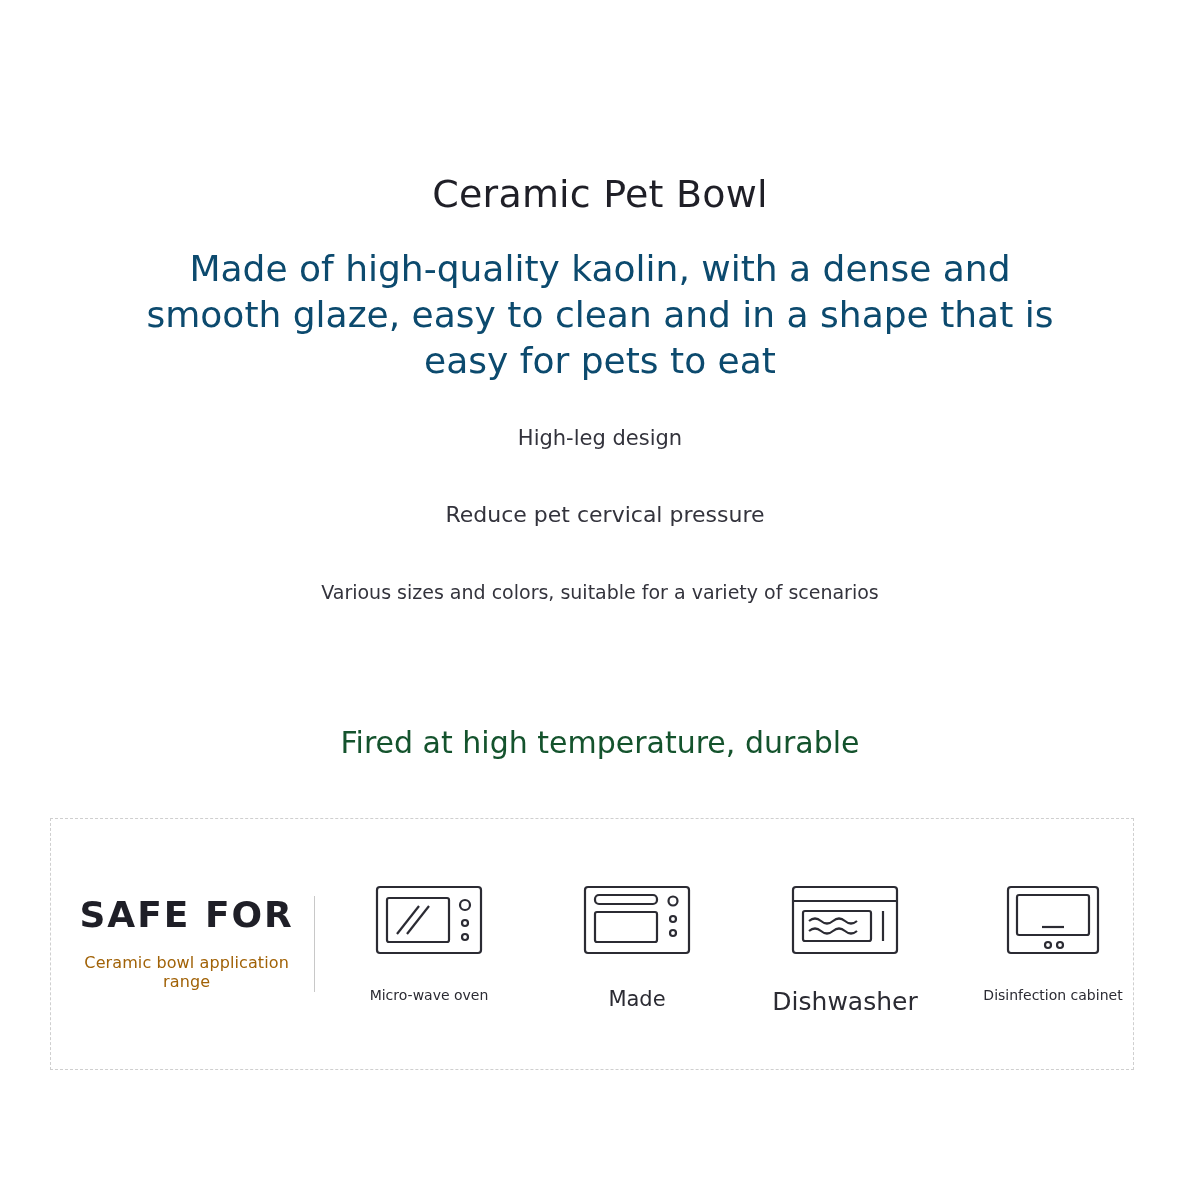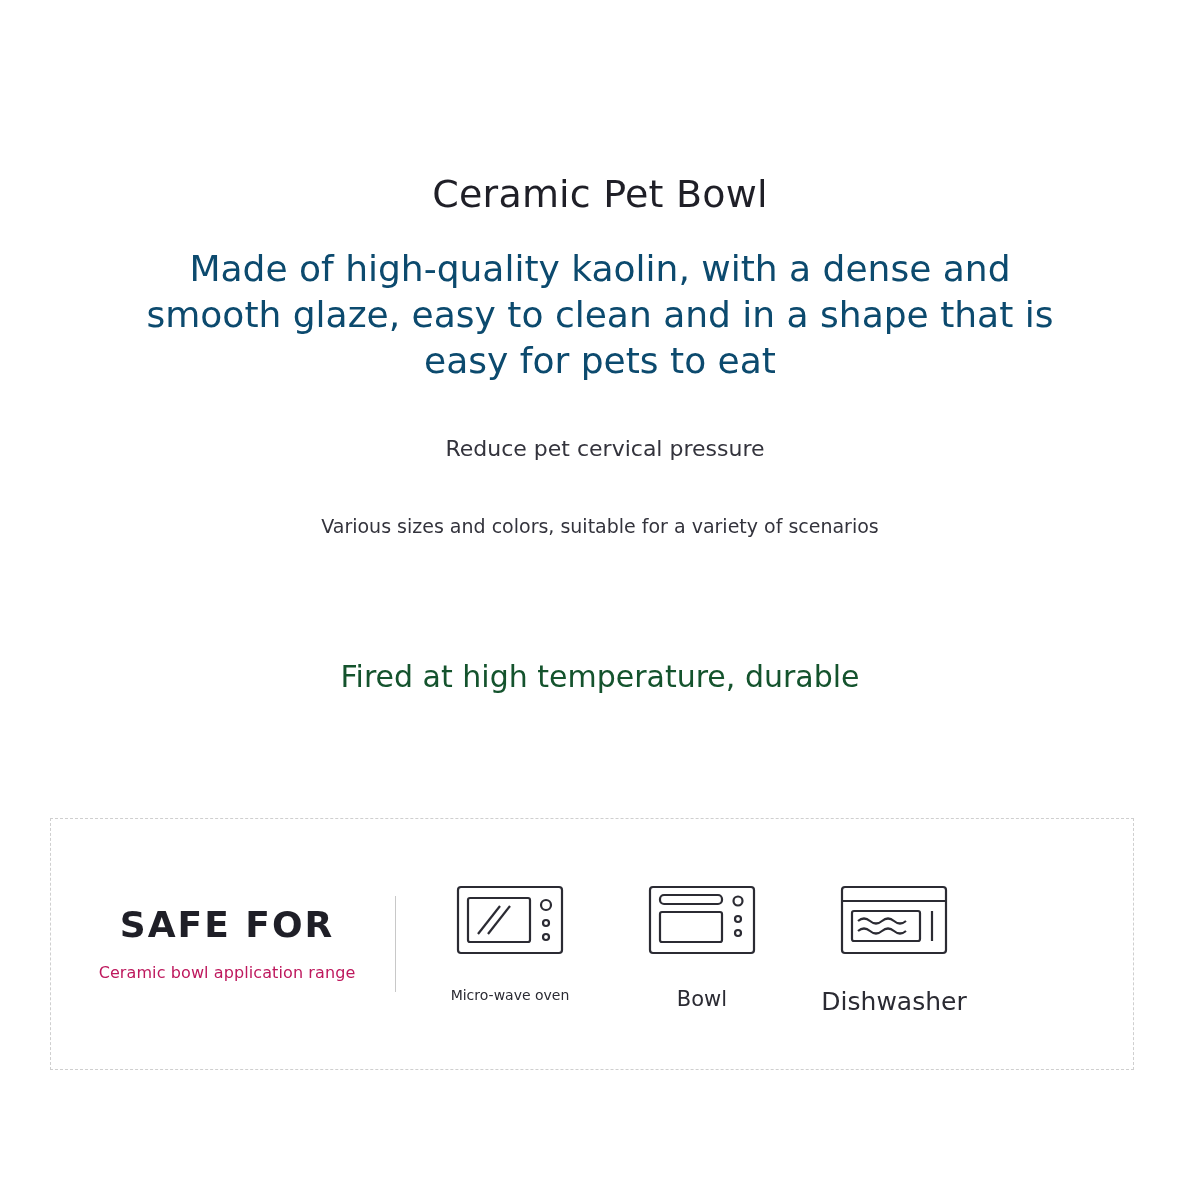--- a/index.html
+++ b/index.html
@@ -90,35 +90,35 @@
   }
   .safe-for {
     font-size: 36px;
     font-weight: 700;
     letter-spacing: 2px;
     color: #1f1f27;
     line-height: 1;
   }
   .safe-sub {
     font-size: 16px;
-    color: #be185d;
+    color: #a16207;
     padding-top: 20px;
     letter-spacing: 0.1px;
   }
   .divider {
     width: 1px;
     height: 96px;
     background: #c8c8c8;
     margin-right: 34px;
     margin-left: 4px;
   }
   .icons-row {
     display: flex;
     align-items: flex-start;
-    gap: 32px;
+    gap: 48px;
     flex: 1;
   }
   .icon-item {
     width: 160px;
     text-align: center;
   }
   .icon-art {
     height: 96px;
     display: flex;
     align-items: center;
@@ -136,20 +136,21 @@
 </head>
 <body>
 
 <div class="page">
 
   <div class="headline-block">
     <h1 class="title">Ceramic Pet Bowl</h1>
     <p class="subtitle">Made of high-quality kaolin, with a dense and smooth glaze, easy to clean and in a shape that is easy for pets to eat</p>
   </div>
 
+  <div class="feature feature-1">High-leg design</div>
   <div class="feature feature-2">Reduce pet cervical pressure</div>
   <div class="feature feature-3">Various sizes and colors, suitable for a variety of scenarios</div>
 
   <div class="section-heading">Fired at high temperature, durable</div>
 
   <div class="safe-box">
     <div class="safe-inner">
 
       <div class="safe-label">
         <div class="safe-for">SAFE FOR</div>
@@ -179,35 +180,47 @@
           <div class="icon-art">
             <svg width="108" height="80" viewBox="0 0 108 80" fill="none" stroke="#2b2b33" stroke-width="2.2">
               <rect x="2" y="6" width="104" height="66" rx="3"></rect>
               <rect x="12" y="14" width="62" height="9" rx="4"></rect>
               <rect x="12" y="31" width="62" height="30" rx="2"></rect>
               <circle cx="90" cy="20" r="4.5"></circle>
               <circle cx="90" cy="38" r="3"></circle>
               <circle cx="90" cy="52" r="3"></circle>
             </svg>
           </div>
-          <div class="icon-caption cap-lg">Bowl</div>
+          <div class="icon-caption cap-lg">Made</div>
         </div>
 
         <div class="icon-item">
           <div class="icon-art">
             <svg width="108" height="80" viewBox="0 0 108 80" fill="none" stroke="#2b2b33" stroke-width="2.2">
               <rect x="2" y="6" width="104" height="66" rx="3"></rect>
               <line x1="2" y1="20" x2="106" y2="20"></line>
               <rect x="12" y="30" width="68" height="30" rx="2"></rect>
               <path d="M18 40 q6 -5 12 0 t12 0 t12 0 t12 0"></path>
               <path d="M18 50 q6 -5 12 0 t12 0 t12 0 t12 0"></path>
               <line x1="92" y1="30" x2="92" y2="60"></line>
             </svg>
           </div>
           <div class="icon-caption cap-md">Dishwasher</div>
         </div>
 
+        <div class="icon-item">
+          <div class="icon-art">
+            <svg width="94" height="80" viewBox="0 0 94 80" fill="none" stroke="#2b2b33" stroke-width="2.2">
+              <rect x="2" y="6" width="90" height="66" rx="3"></rect>
+              <rect x="11" y="14" width="72" height="40" rx="2"></rect>
+              <line x1="36" y1="46" x2="58" y2="46"></line>
+              <circle cx="42" cy="64" r="3"></circle>
+              <circle cx="54" cy="64" r="3"></circle>
+            </svg>
+          </div>
+          <div class="icon-caption cap-sm">Disinfection cabinet</div>
+        </div>
 
       </div>
     </div>
   </div>
 
 </div>
 
 </body></html>

